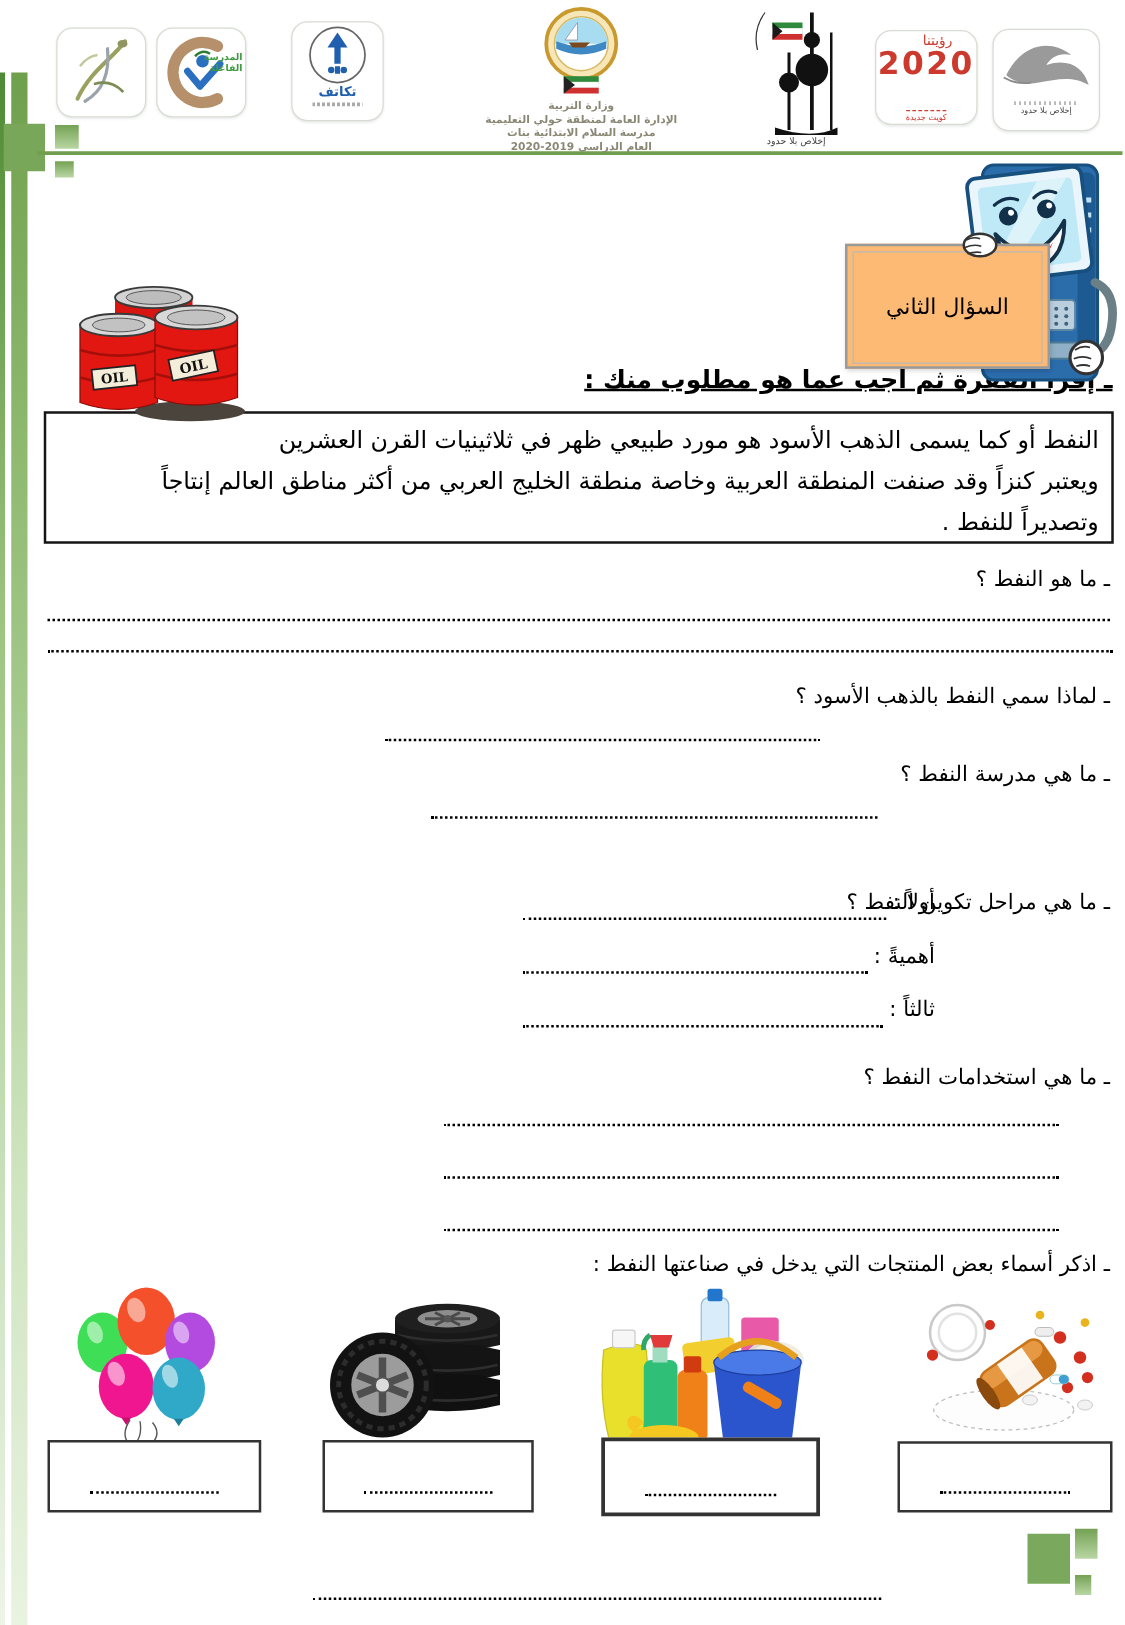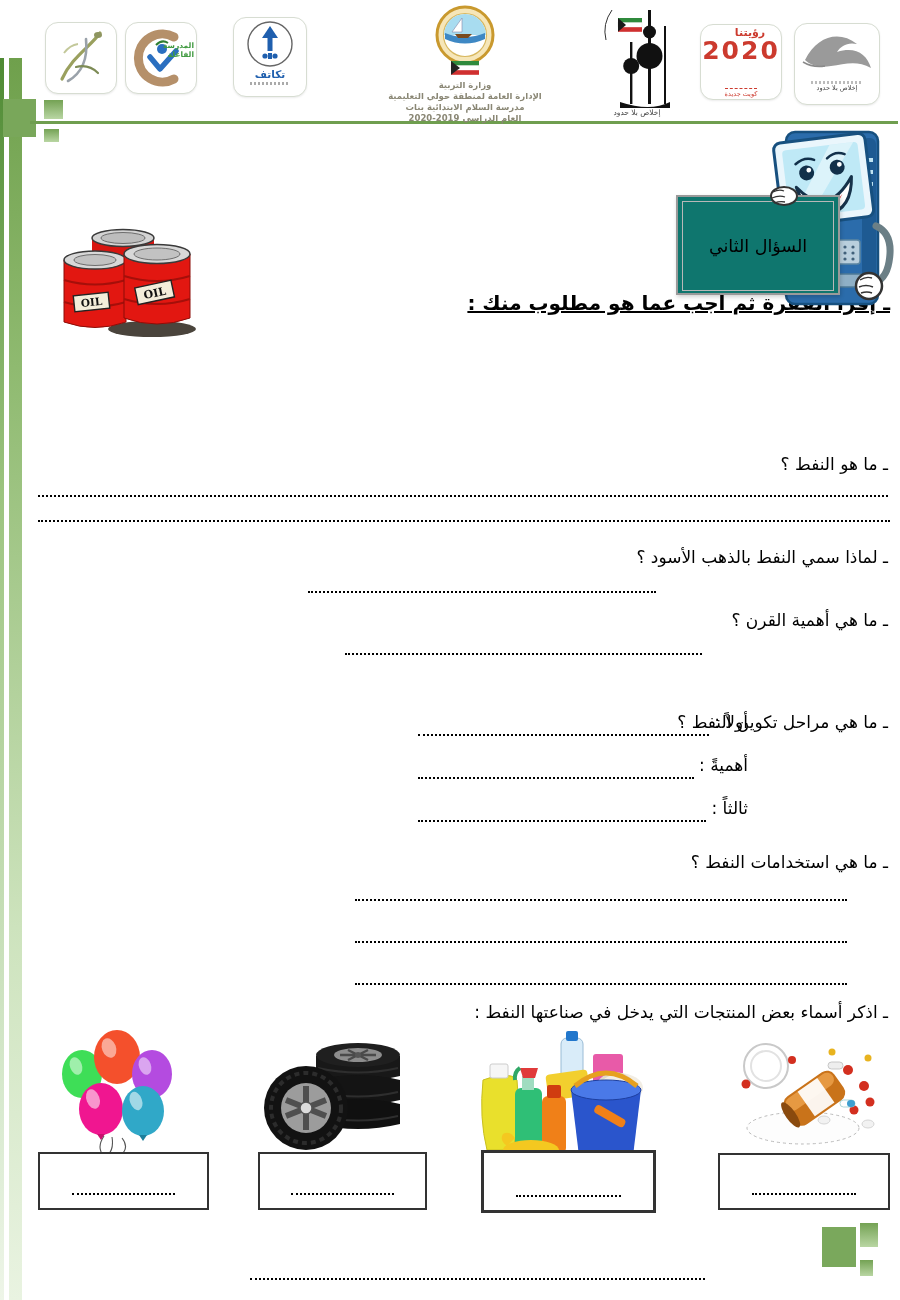--- a/index.html
+++ b/index.html
@@ -8,36 +8,36 @@
   .page{position:relative;width:900px;height:1300px;background:#fff;}
   .abs{position:absolute;}
   .rtl{direction:rtl;text-align:left;}
   .q{font-size:17px;white-space:nowrap;}
   .dots{border-bottom:2.6px dotted #000;}
   .grad-sq{background:linear-gradient(180deg,#74a254,#b9d6a3);}
   .logo-card{background:#fff;border:1px solid #d7ddd2;border-radius:13px;
              box-shadow:0 1px 2px rgba(0,0,0,.08);overflow:hidden;}
   .ministry-text{font-size:8.5px;font-weight:bold;color:#8a8775;line-height:11px;
                  text-align:center;direction:rtl;}
-  .sign{background:#0f766e;border:2px solid #9a9a9a;box-shadow:1px 2px 4px rgba(0,0,0,.18);
+  .sign{background:#fdba74;border:2px solid #9a9a9a;box-shadow:1px 2px 4px rgba(0,0,0,.18);
         padding:4px;z-index:6;}
   .sign-inner{border:1px solid #b8b8b8;height:100%;display:flex;align-items:center;
               justify-content:center;font-size:17.5px;direction:rtl;}
   .pbox{border:2px solid #151515;z-index:2;}
   .ptext{padding:5px 10px 0 10px;font-size:19px;line-height:33px;direction:rtl;text-align:right;}
   .stage-row{position:absolute;display:flex;direction:rtl;align-items:flex-start;height:26px;}
   .stage-row .lbl{font-size:17px;margin-left:5px;white-space:nowrap;}
   .stage-row .fill{flex:1;border-bottom:2.6px dotted #000;height:22px;}
   .ansbox{background:#fff;display:flex;align-items:flex-end;justify-content:center;z-index:4;}
   .box-dots{width:62%;border-bottom:2.8px dotted #000;margin-bottom:13px;}
   .caption-tiny{font-size:7.5px;color:#444;text-align:center;direction:rtl;line-height:9px;}
   .instruction{font-size:20px;font-weight:bold;text-decoration:underline;
                direction:rtl;white-space:nowrap;}
   .vision-year{font-size:25px;font-weight:bold;color:#cc3a2e;letter-spacing:2px;line-height:24px;}
-  .vision-top{font-size:11px;font-weight:bold;color:#cc3a2e;line-height:13px;padding-left:18px;}
+  .vision-top{font-size:11px;font-weight:normal;color:#cc3a2e;line-height:13px;padding-left:18px;}
   .vision-sub{font-size:6.5px;color:#cc3a2e;border-top:1px dashed #cc3a2e;padding-top:1px;margin-top:25px;}
   svg{display:block;}
 </style>
 </head>
 <body>
 
 <div class="page">
 
   <div class="abs" style="left:0;top:58px;width:4px;height:1242px;background:linear-gradient(180deg,#4e8a33,#9cc47f 35%,#d9ead0 85%,#eef5e8);"></div>
   <div class="abs" style="left:9px;top:58px;width:13px;height:1242px;background:linear-gradient(180deg,#6fa04c,#8fba70 25%,#cde3bd 70%,#e9f3e1);"></div>
@@ -228,29 +228,36 @@
       <ellipse cx="121" cy="32" rx="23" ry="6" fill="#c2c2c2" stroke="#555" stroke-width="0.8"></ellipse>
       <g transform="rotate(-12 118 70)">
         <rect x="100" y="62" width="37" height="17" fill="#f3edda" stroke="#222" stroke-width="1.4"></rect>
         <text x="118.5" y="75" text-anchor="middle" font-size="11" font-weight="bold" font-family="DejaVu Serif, serif" fill="#111">OIL</text>
       </g>
     </svg>
   </div>
 
   <div class="abs instruction" style="right:10px;top:291px;">ـ إقرأ الفقرة ثم أجب عما هو مطلوب منك :</div>
 
+  <div class="abs pbox" style="left:35px;top:329px;width:852px;height:102px;">
+    <div class="ptext">
+      <div>النفط أو كما يسمى الذهب الأسود هو مورد طبيعي ظهر في ثلاثينيات القرن العشرين</div>
+      <div>ويعتبر كنزاً وقد صنفت المنطقة العربية وخاصة منطقة الخليج العربي من أكثر مناطق العالم إنتاجاً</div>
+      <div>وتصديراً للنفط .</div>
+    </div>
+  </div>
 
   <div class="abs q rtl" style="right:12px;top:454px;">ـ ما هو النفط ؟</div>
   <div class="abs dots" style="left:38px;top:474px;width:850px;height:21px;"></div>
   <div class="abs dots" style="left:38px;top:499px;width:852px;height:21px;"></div>
 
   <div class="abs q rtl" style="right:12px;top:547px;">ـ لماذا سمي النفط بالذهب الأسود ؟</div>
   <div class="abs dots" style="left:308px;top:570px;width:348px;height:21px;"></div>
 
-  <div class="abs q rtl" style="right:12px;top:610px;">ـ ما هي أهمية القرن ؟</div>
+  <div class="abs q rtl" style="right:12px;top:610px;">ـ ما هي مدرسة النفط ؟</div>
   <div class="abs dots" style="left:345px;top:632px;width:357px;height:21px;"></div>
 
   <div class="abs q rtl" style="right:12px;top:712px;">ـ ما هي مراحل تكوين النفط ؟</div>
   <div class="stage-row" style="right:152px;top:712px;width:330px;">
     <span class="lbl">أولاً :</span>
     <span class="fill"></span>
   </div>
   <div class="stage-row" style="right:152px;top:755px;width:330px;">
     <span class="lbl">أهميةً :</span>
     <span class="fill"></span>

